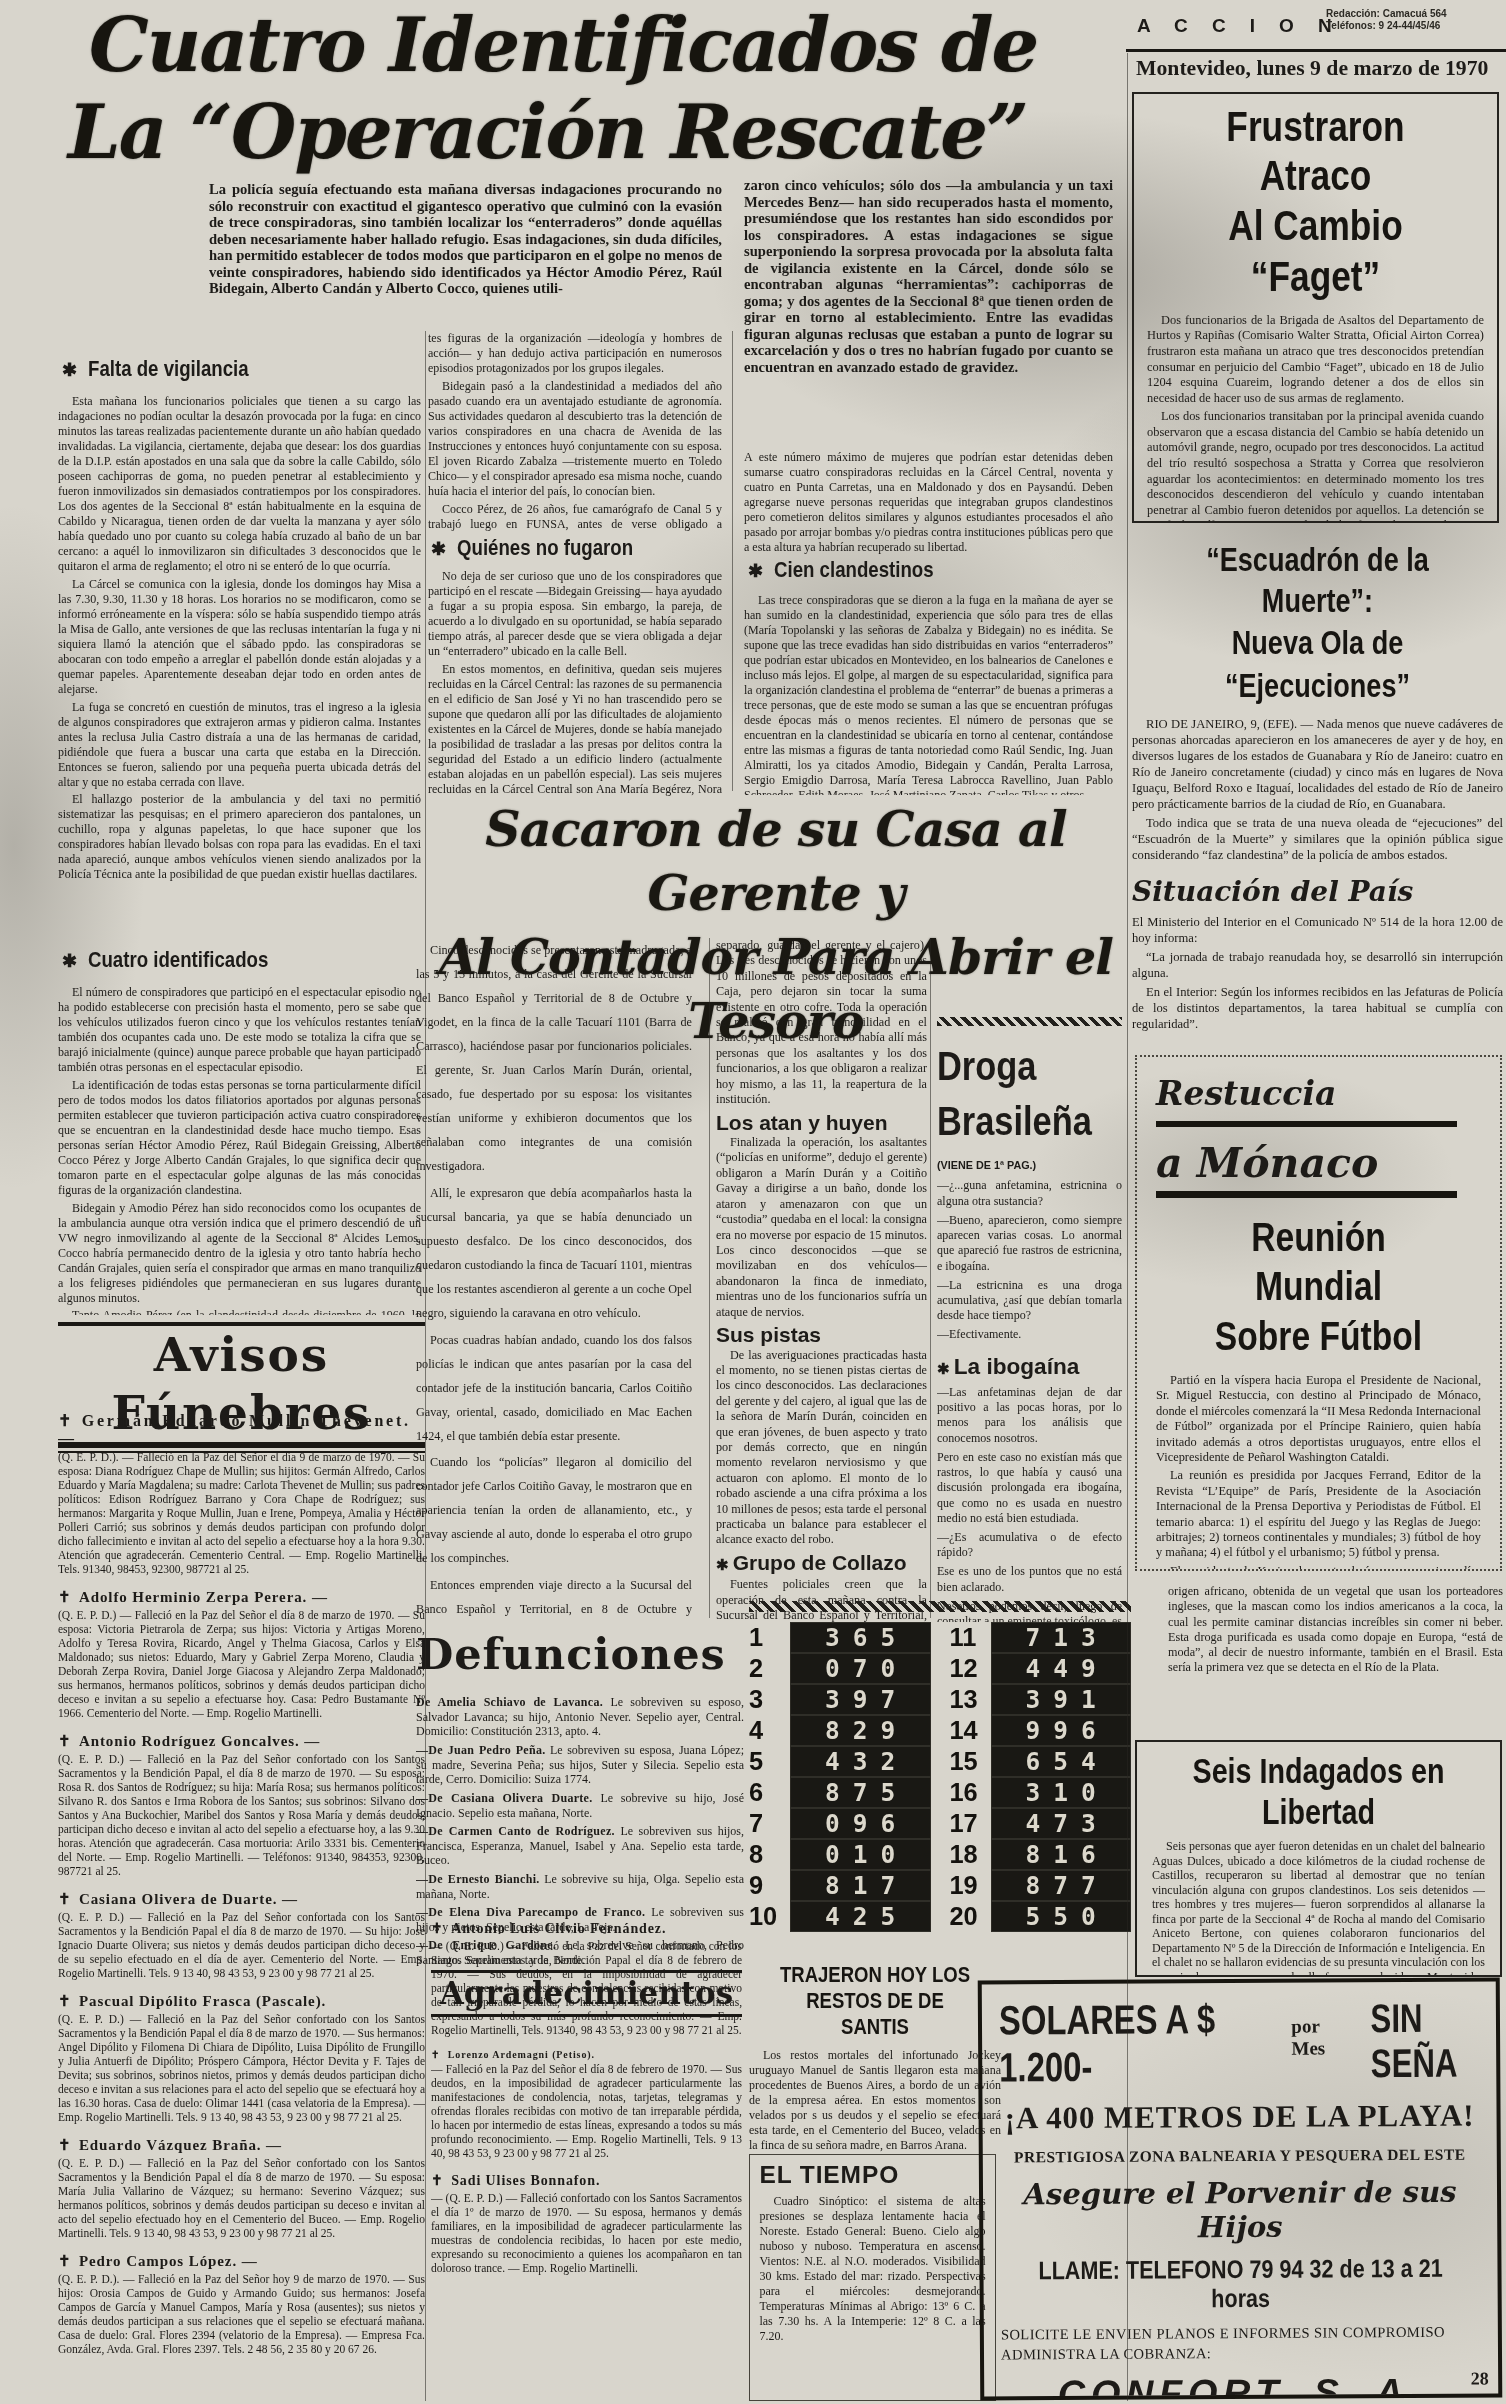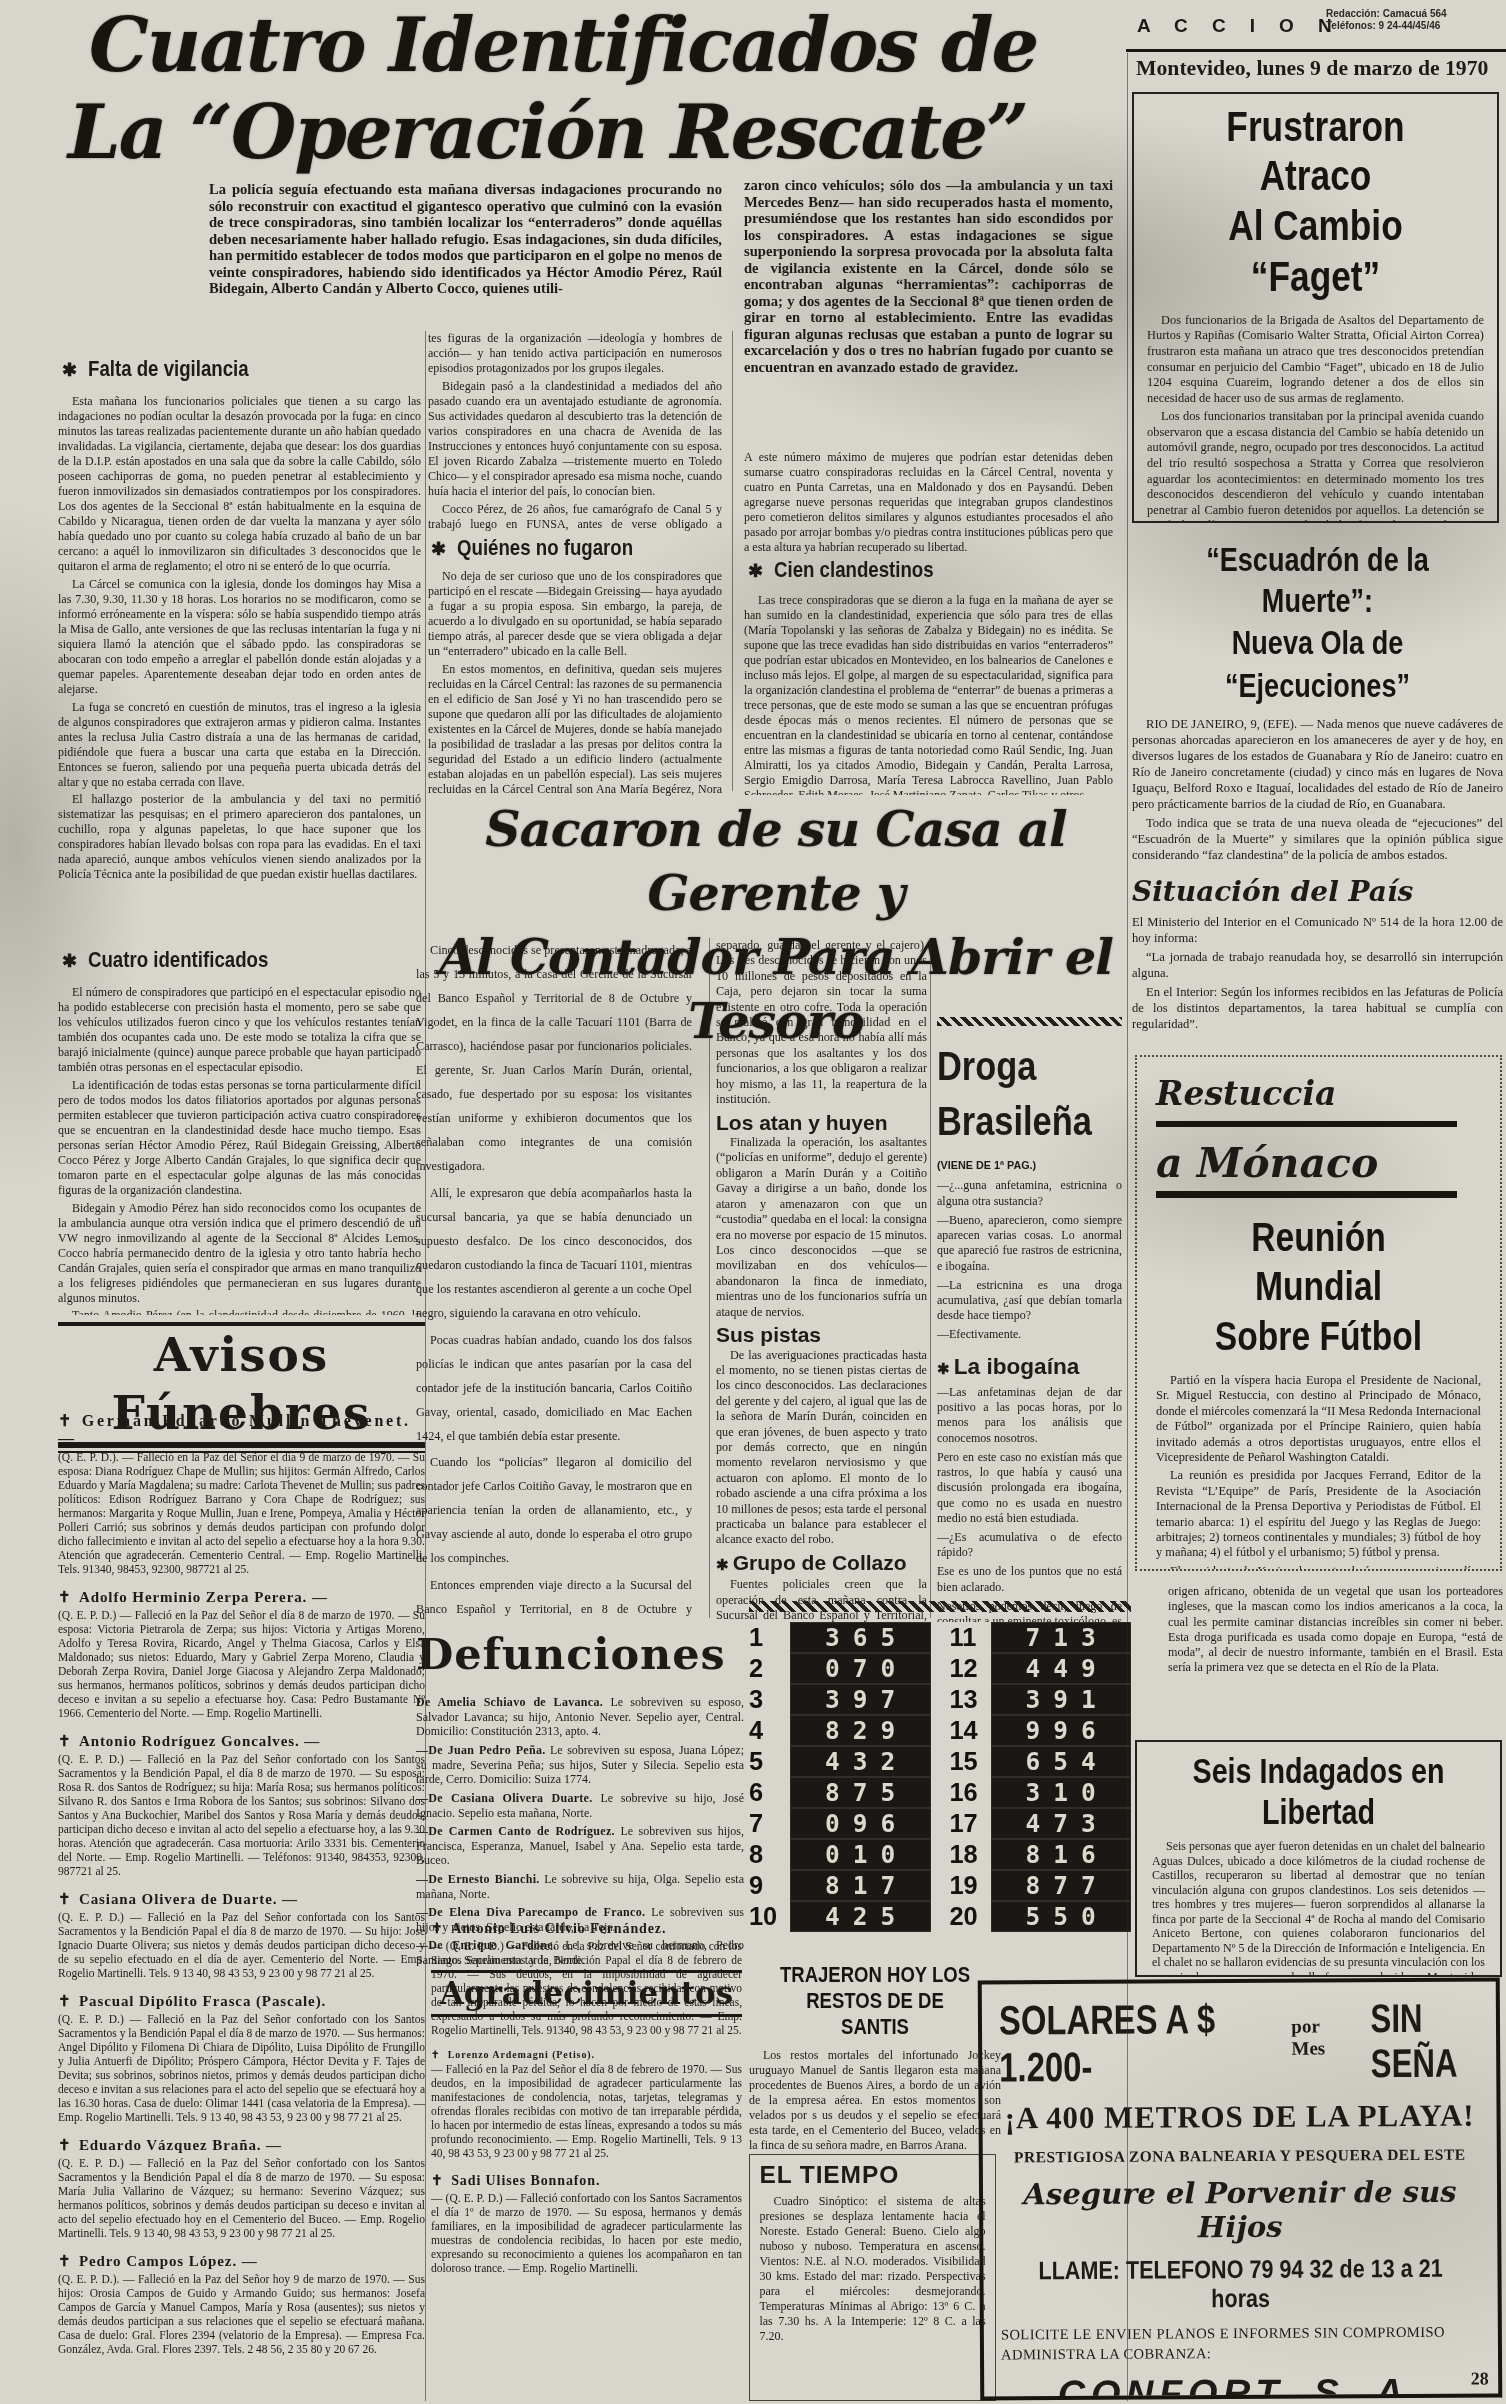--- a/index.html
+++ b/index.html
@@ -106,21 +106,21 @@
     <span class="cond-l">Cuatro identificados</span>
   </div>
   <div class="abs body-txt" style="left:58px;top:985px;width:363px;height:330px;">
     <p>El número de conspiradores que participó en el espectacular episodio no ha podido establecerse con precisión hasta el momento, pero se sabe que los vehículos utilizados fueron cinco y que los vehículos restantes tenían también dos ocupantes cada uno. De este modo se totaliza la cifra que se barajó inicialmente (quince) aunque parece probable que hayan participado también otras personas en el espectacular episodio.</p>
     <p>La identificación de todas estas personas se torna particularmente difícil pero de todos modos los datos filiatorios aportados por algunas personas permiten establecer que tuvieron participación activa cuatro conspiradores que se encuentran en la clandestinidad desde hace mucho tiempo. Esas personas serían Héctor Amodio Pérez, Raúl Bidegain Greissing, Alberto Cocco Pérez y Jorge Alberto Candán Grajales, lo que significa decir que tomaron parte en el espectacular golpe algunas de las más conocidas figuras de la organización clandestina.</p>
     <p>Bidegain y Amodio Pérez han sido reconocidos como los ocupantes de la ambulancia aunque otra versión indica que el primero descendió de un VW negro inmovilizando al agente de la Seccional 8ª Alcides Lemos. Cocco habría permanecido dentro de la iglesia y otro tanto habría hecho Candán Grajales, quien sería el conspirador que armas en mano tranquilizó a los feligreses pidiéndoles que permanecieran en sus lugares durante algunos minutos.</p>
     <p>Tanto Amodio Pérez (en la clandestinidad desde diciembre de 1960, lo que lo transforma en el único conspirador de la “primera época” que no ha sido capturado) como Raúl Bidegain y Candán Grajales son algunas de las más importan</p>
   </div>
 
   <div class="abs body-txt" style="left:428px;top:331px;width:294px;height:202px;">
-    <p class="noind">tes figuras de la organización —ideología y hombres de acción— y han tenido activa participación en numerosos episodios protagonizados por los grupos ilegales.</p>
+    <p class="noind">tes figuras de la organización —ideología y hombres de acción— y han dedujo activa participación en numerosos episodios protagonizados por los grupos ilegales.</p>
     <p>Bidegain pasó a la clandestinidad a mediados del año pasado cuando era un aventajado estudiante de agronomía. Sus actividades quedaron al descubierto tras la detención de varios conspiradores en una chacra de Avenida de las Instrucciones y entonces huyó conjuntamente con su esposa. El joven Ricardo Zabalza —tristemente muerto en Toledo Chico— y el conspirador apresado esa misma noche, cuando huía hacia el interior del país, lo conocían bien.</p>
     <p>Cocco Pérez, de 26 años, fue camarógrafo de Canal 5 y trabajó luego en FUNSA, antes de verse obligado a desaparecer.</p>
   </div>
   <div class="abs kicker" style="left:431px;top:535px;">
     <span class="ast">✱</span>
     <span class="cond-l">Quiénes no fugaron</span>
   </div>
   <div class="abs body-txt" style="left:428px;top:569px;width:294px;height:228px;">
     <p>No deja de ser curioso que uno de los conspiradores que participó en el rescate —Bidegain Greissing— haya ayudado a fugar a su propia esposa. Sin embargo, la pareja, de acuerdo a lo divulgado en su oportunidad, se había separado tiempo atrás, al parecer desde que se viera obligada a dejar un “enterradero” ubicado en la calle Bell.</p>
     <p>En estos momentos, en definitiva, quedan seis mujeres recluidas en la Cárcel Central: las razones de su permanencia en el edificio de San José y Yi no han trascendido pero se supone que quedaron allí por las dificultades de alojamiento existentes en la Cárcel de Mujeres, donde se había manejado la posibilidad de trasladar a las presas por delitos contra la seguridad del Estado a un edificio lindero (actualmente estaban alojadas en un pabellón especial). Las seis mujeres recluidas en la Cárcel Central son Ana María Begérez, Nora Campos, Nidia Saráchaga, Violeta Setelich, María Luisa Adano de Costa y Ana María Catagnetto; es decir, las conspiradoras que han sido detenidas en el curso de los últimos meses. En la Cárcel de Mujeres quedaron otras reclusas que, por distintos motivos, decidieron no sumarse a la fuga.</p>

